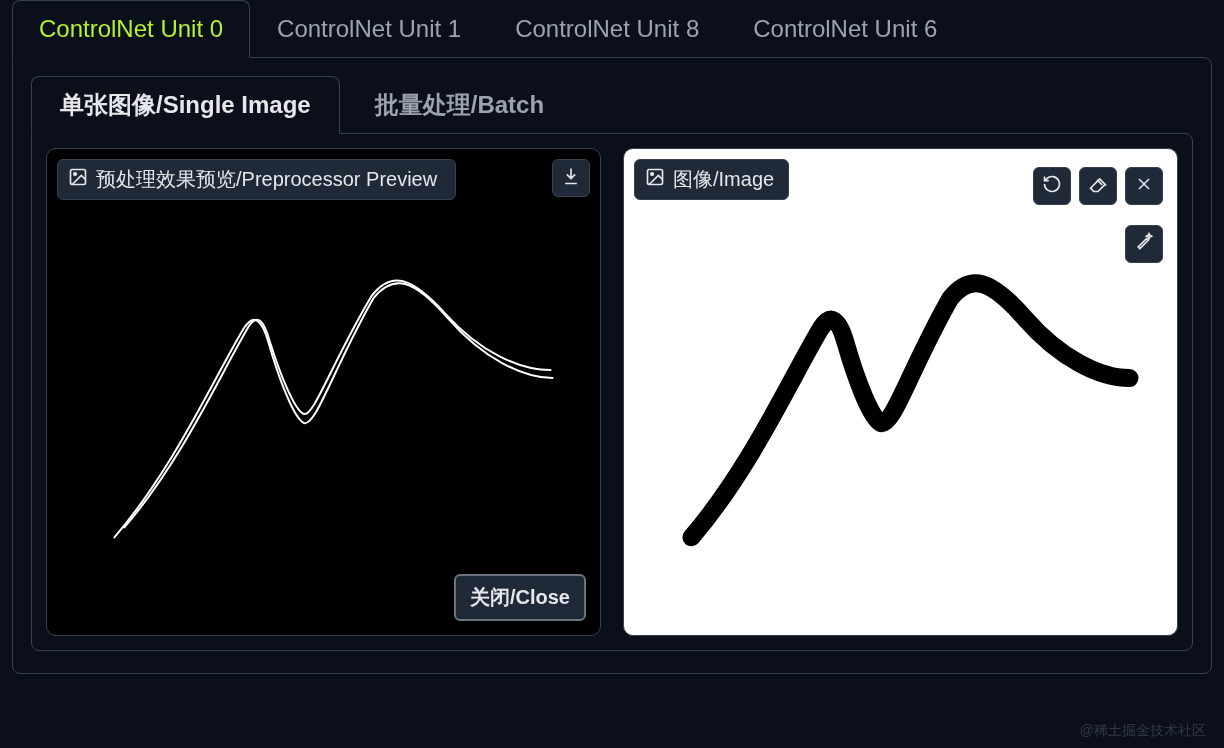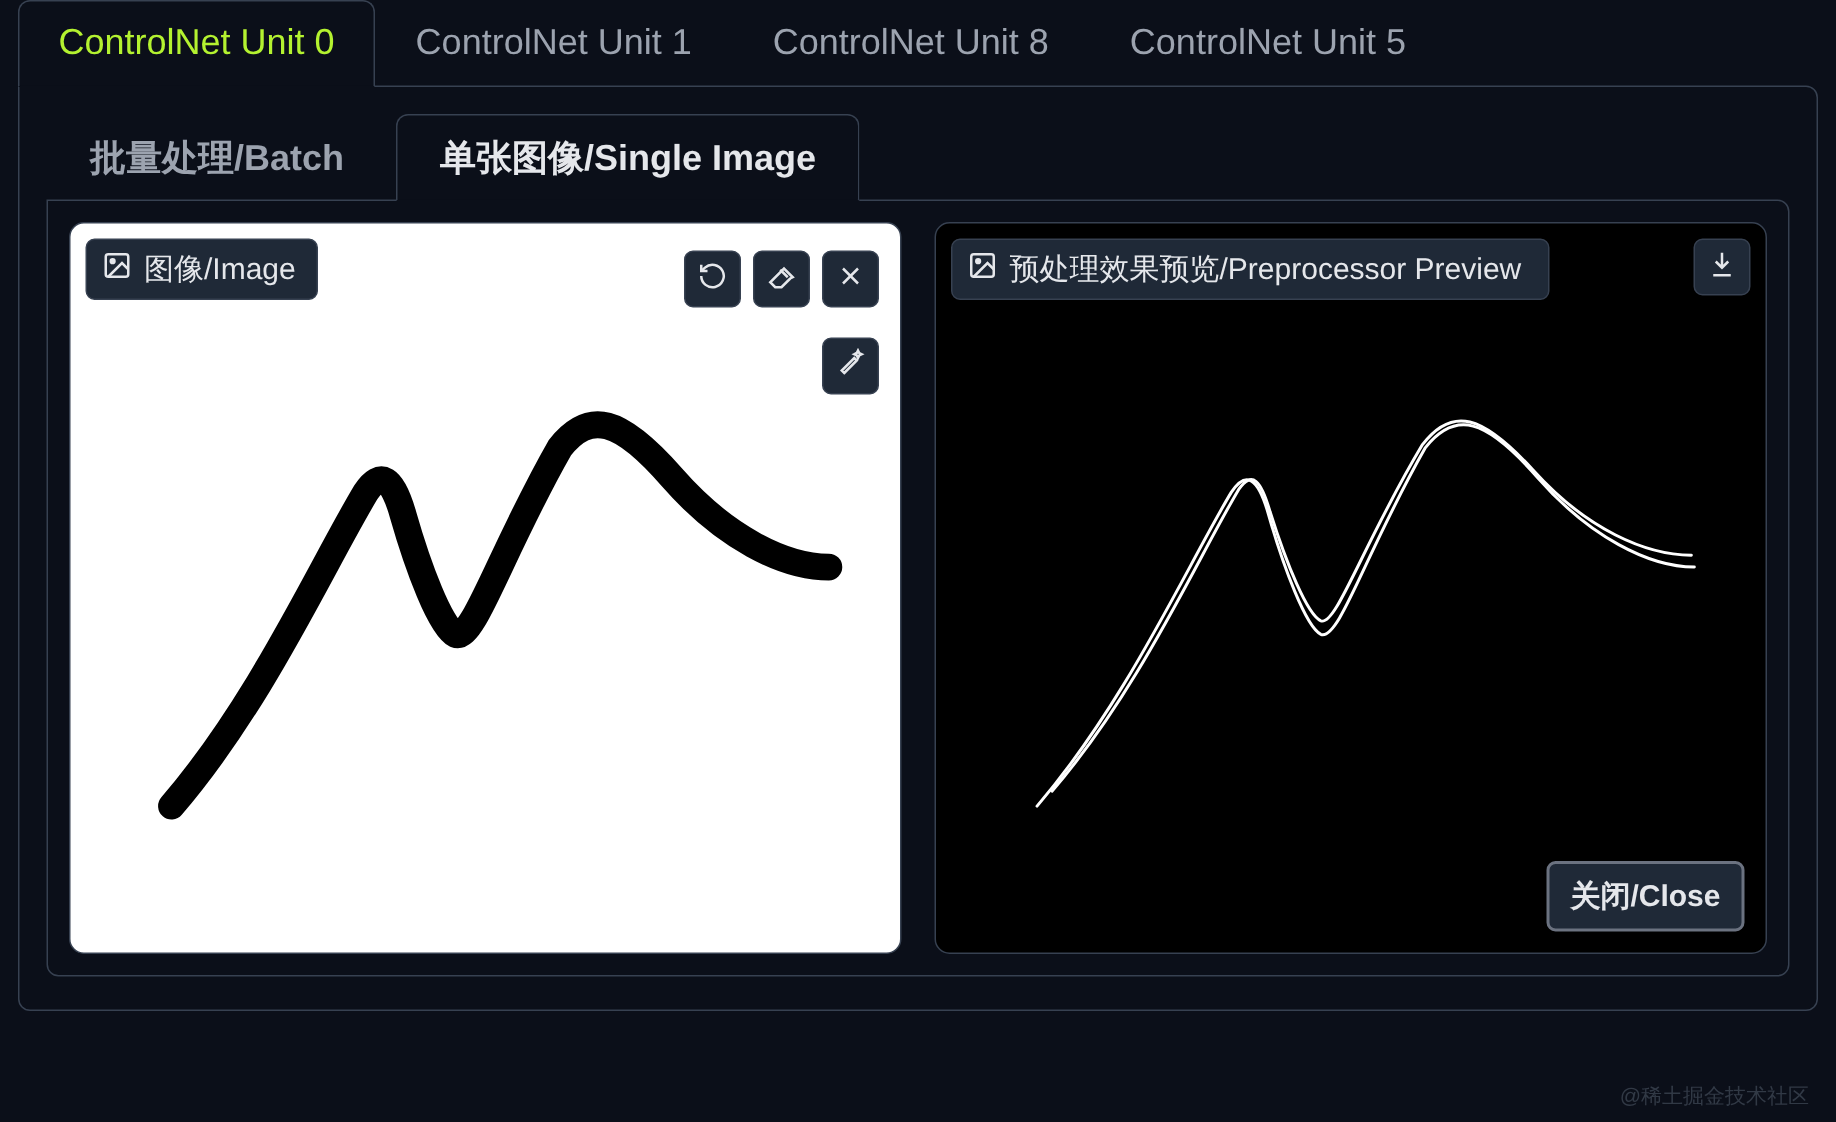--- a/index.html
+++ b/index.html
@@ -181,31 +181,61 @@
       stroke-width: 2;
     }
   </style>
 </head>
 <body>
 
 <div class="outer-tabs">
   <div class="outer-tab active">ControlNet Unit 0</div>
   <div class="outer-tab">ControlNet Unit 1</div>
   <div class="outer-tab">ControlNet Unit 8</div>
-  <div class="outer-tab">ControlNet Unit 5</div>
+  <div class="outer-tab">ControlNet Unit 6</div>
 </div>
 
 <div class="outer-panel">
 
   <div class="inner-tabs">
+    <div class="inner-tab active">单张图像/Single Image</div>
     <div class="inner-tab">批量处理/Batch</div>
-    <div class="inner-tab active">单张图像/Single Image</div>
   </div>
 
   <div class="inner-panel">
+
+    <div class="image-box right-canvas">
+      <div class="box-label wide">
+        <span>
+          <svg class="icon" viewBox="0 0 24 24">
+              <rect x="3" y="3" width="18" height="18" rx="2"></rect>
+              <circle cx="8.5" cy="8.5" r="1.5" fill="currentColor"></circle>
+              <path d="M21 15l-5-5L5 21"></path>
+            </svg>
+        </span>
+        <span>预处理效果预览/Preprocessor Preview</span>
+      </div>
+
+      <div class="download-btn-wrap">
+        <div class="icon-btn">
+          <span>
+            <svg class="icon" viewBox="0 0 24 24">
+                <path d="M12 3v12M7 10l5 5 5-5M5 21h14"></path>
+              </svg>
+          </span>
+        </div>
+      </div>
+
+      <svg class="sketch-svg" viewBox="0 0 540 488">
+        <path d="M 60 390 C 120 320, 160 230, 190 180 C 200 165, 208 170, 215 195 C 225 230, 240 270, 250 275 C 262 280, 280 220, 320 150 C 340 125, 360 130, 395 170 C 430 210, 470 230, 500 230" stroke="#ffffff" stroke-width="2" fill="none" stroke-linecap="round" stroke-linejoin="round"></path>
+        <path d="M 70 380 C 128 313, 167 225, 195 178 C 204 165, 210 172, 216 193 C 227 228, 241 262, 250 266 C 260 270, 278 215, 318 148 C 338 122, 358 128, 392 165 C 428 205, 468 222, 498 222" stroke="#ffffff" stroke-width="2" fill="none" stroke-linecap="round" stroke-linejoin="round"></path>
+      </svg>
+
+      <button class="close-btn">关闭/Close</button>
+    </div>
 
     <div class="image-box left-canvas">
       <div class="box-label">
         <span>
           <svg class="icon" viewBox="0 0 24 24">
               <rect x="3" y="3" width="18" height="18" rx="2"></rect>
               <circle cx="8.5" cy="8.5" r="1.5" fill="currentColor"></circle>
               <path d="M21 15l-5-5L5 21"></path>
             </svg>
         </span>
@@ -247,46 +277,16 @@
               </svg>
           </span>
         </div>
       </div>
 
       <svg class="sketch-svg" viewBox="0 0 540 488">
         <path d="M 60 390 C 120 320, 160 230, 190 180 C 200 165, 208 170, 215 195 C 225 230, 240 270, 250 275 C 262 280, 280 220, 320 150 C 340 125, 360 130, 395 170 C 430 210, 470 230, 500 230" stroke="#000000" stroke-width="18" fill="none" stroke-linecap="round" stroke-linejoin="round"></path>
       </svg>
     </div>
 
-    <div class="image-box right-canvas">
-      <div class="box-label wide">
-        <span>
-          <svg class="icon" viewBox="0 0 24 24">
-              <rect x="3" y="3" width="18" height="18" rx="2"></rect>
-              <circle cx="8.5" cy="8.5" r="1.5" fill="currentColor"></circle>
-              <path d="M21 15l-5-5L5 21"></path>
-            </svg>
-        </span>
-        <span>预处理效果预览/Preprocessor Preview</span>
-      </div>
-
-      <div class="download-btn-wrap">
-        <div class="icon-btn">
-          <span>
-            <svg class="icon" viewBox="0 0 24 24">
-                <path d="M12 3v12M7 10l5 5 5-5M5 21h14"></path>
-              </svg>
-          </span>
-        </div>
-      </div>
-
-      <svg class="sketch-svg" viewBox="0 0 540 488">
-        <path d="M 60 390 C 120 320, 160 230, 190 180 C 200 165, 208 170, 215 195 C 225 230, 240 270, 250 275 C 262 280, 280 220, 320 150 C 340 125, 360 130, 395 170 C 430 210, 470 230, 500 230" stroke="#ffffff" stroke-width="2" fill="none" stroke-linecap="round" stroke-linejoin="round"></path>
-        <path d="M 70 380 C 128 313, 167 225, 195 178 C 204 165, 210 172, 216 193 C 227 228, 241 262, 250 266 C 260 270, 278 215, 318 148 C 338 122, 358 128, 392 165 C 428 205, 468 222, 498 222" stroke="#ffffff" stroke-width="2" fill="none" stroke-linecap="round" stroke-linejoin="round"></path>
-      </svg>
-
-      <button class="close-btn">关闭/Close</button>
-    </div>
-
   </div>
 </div>
 
 <div class="watermark">@稀土掘金技术社区</div>
 
 </body></html>

